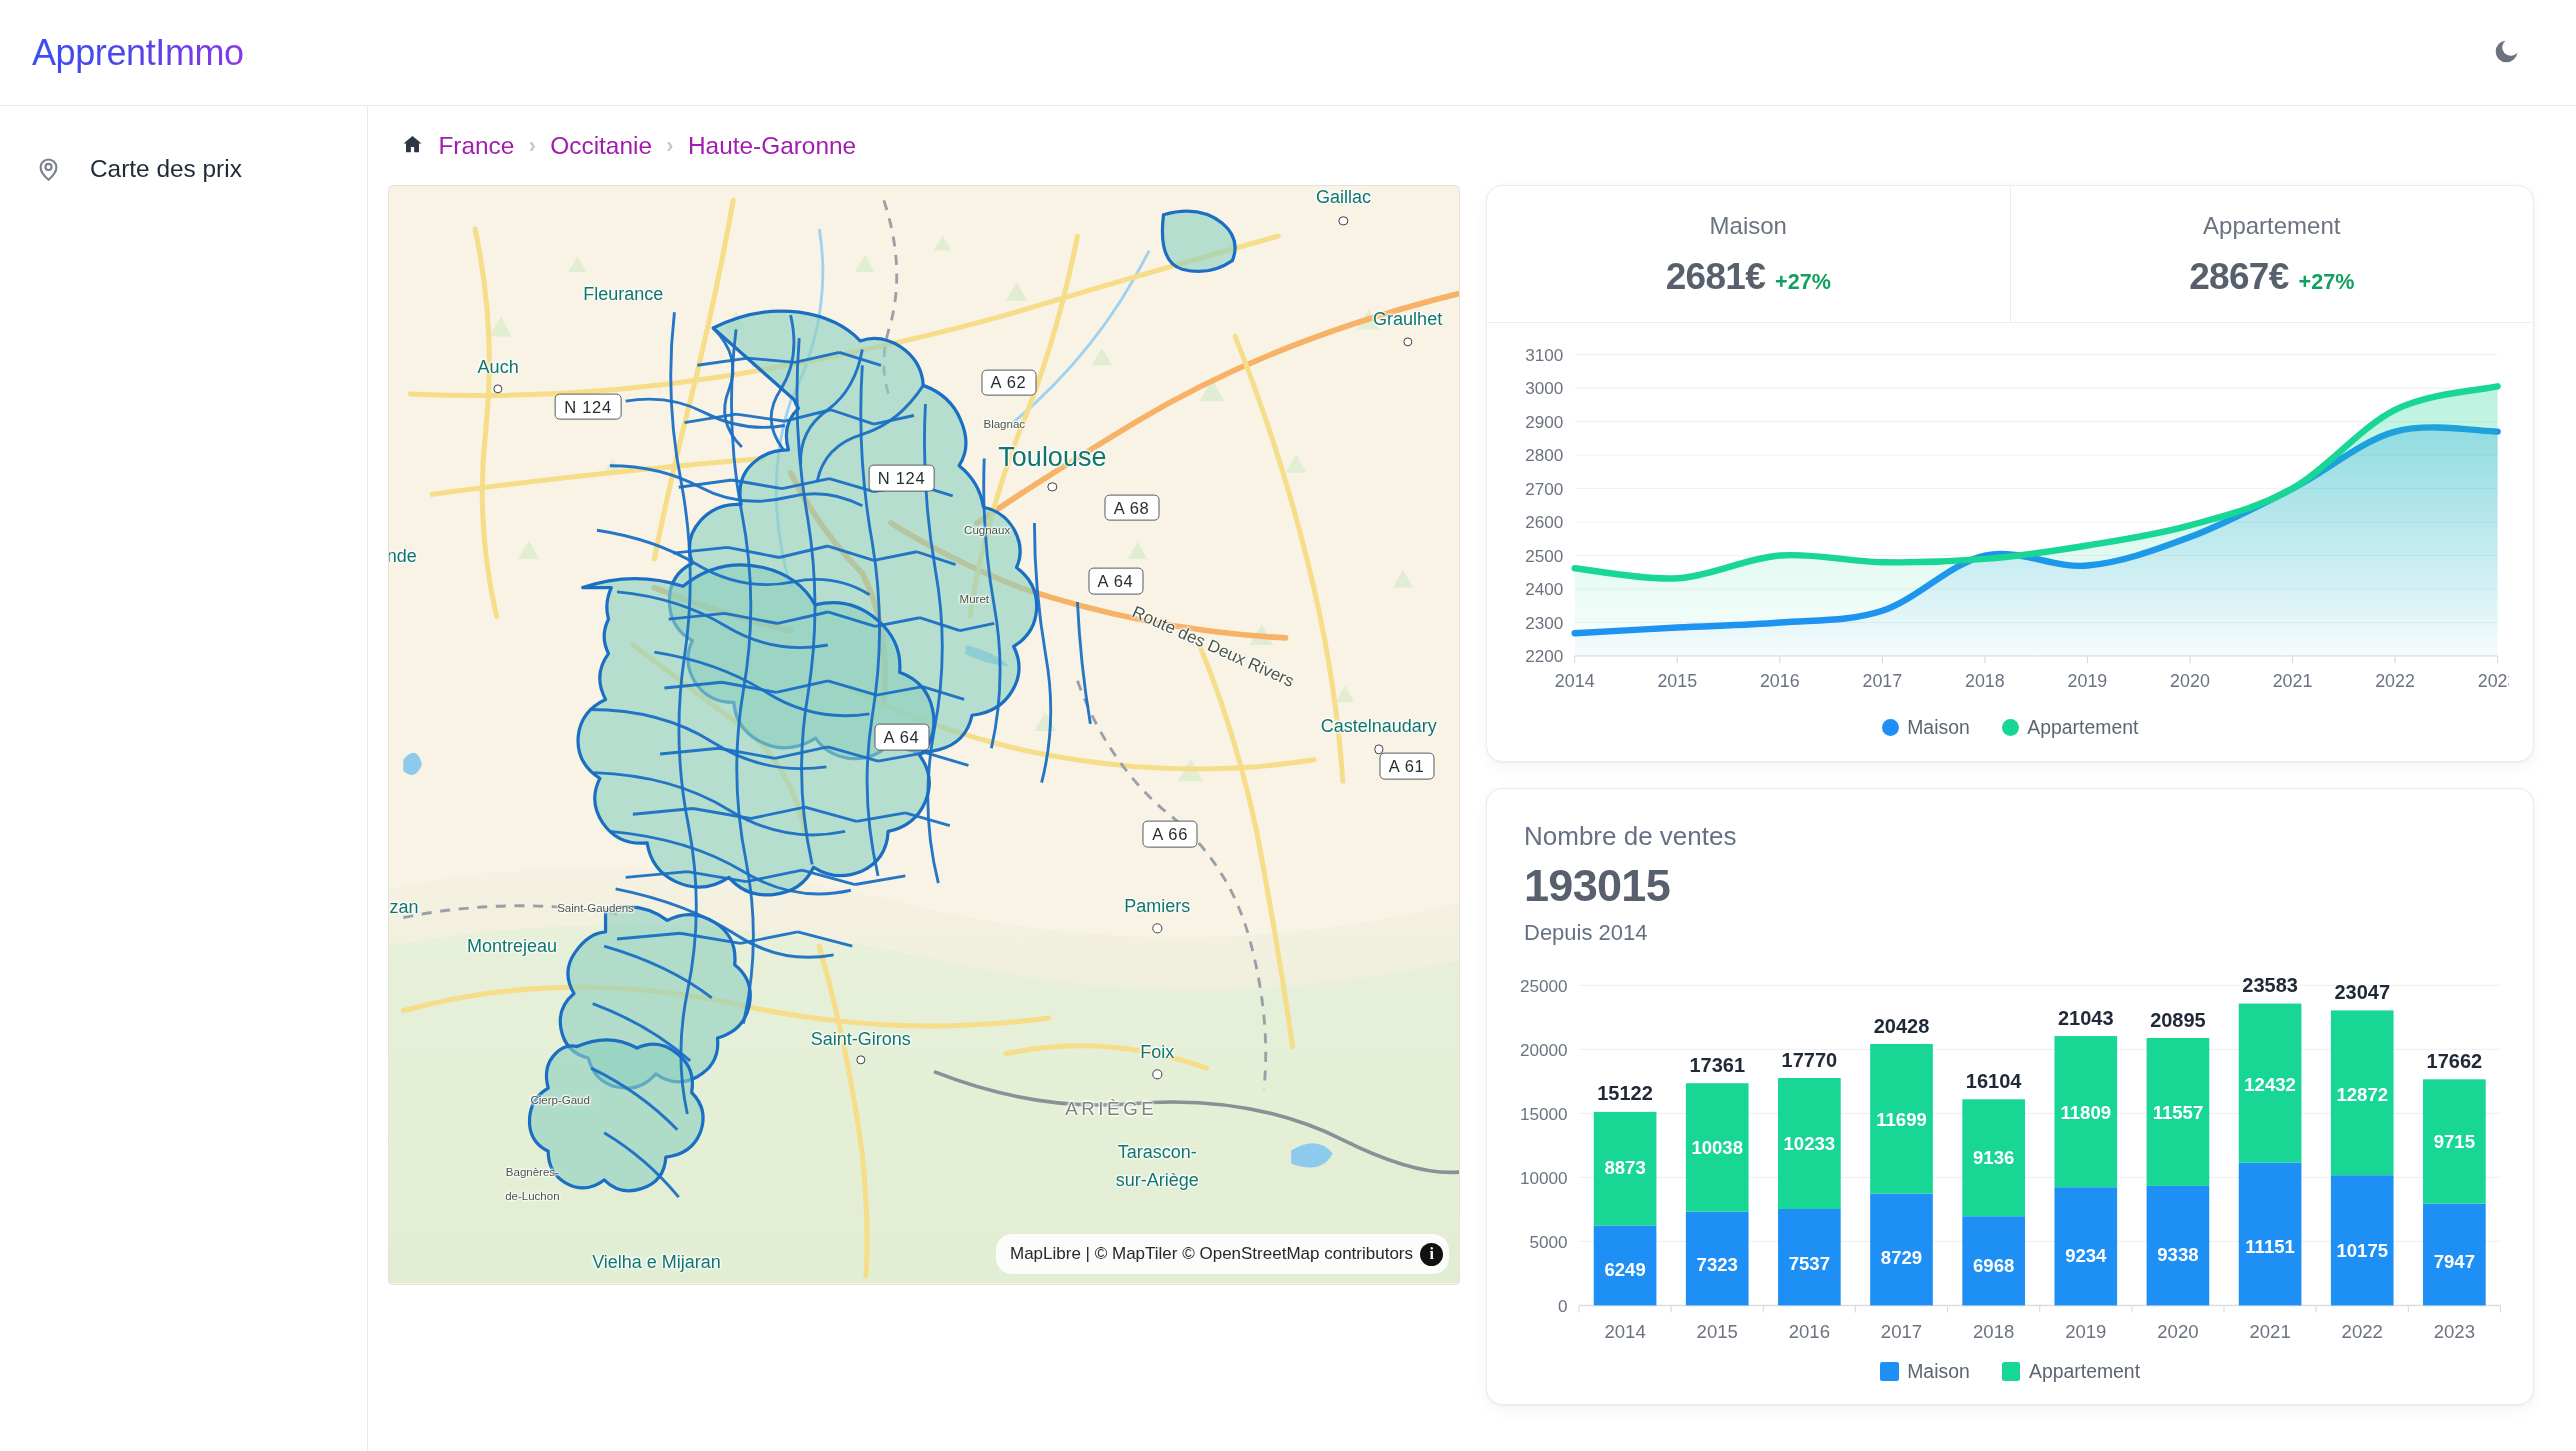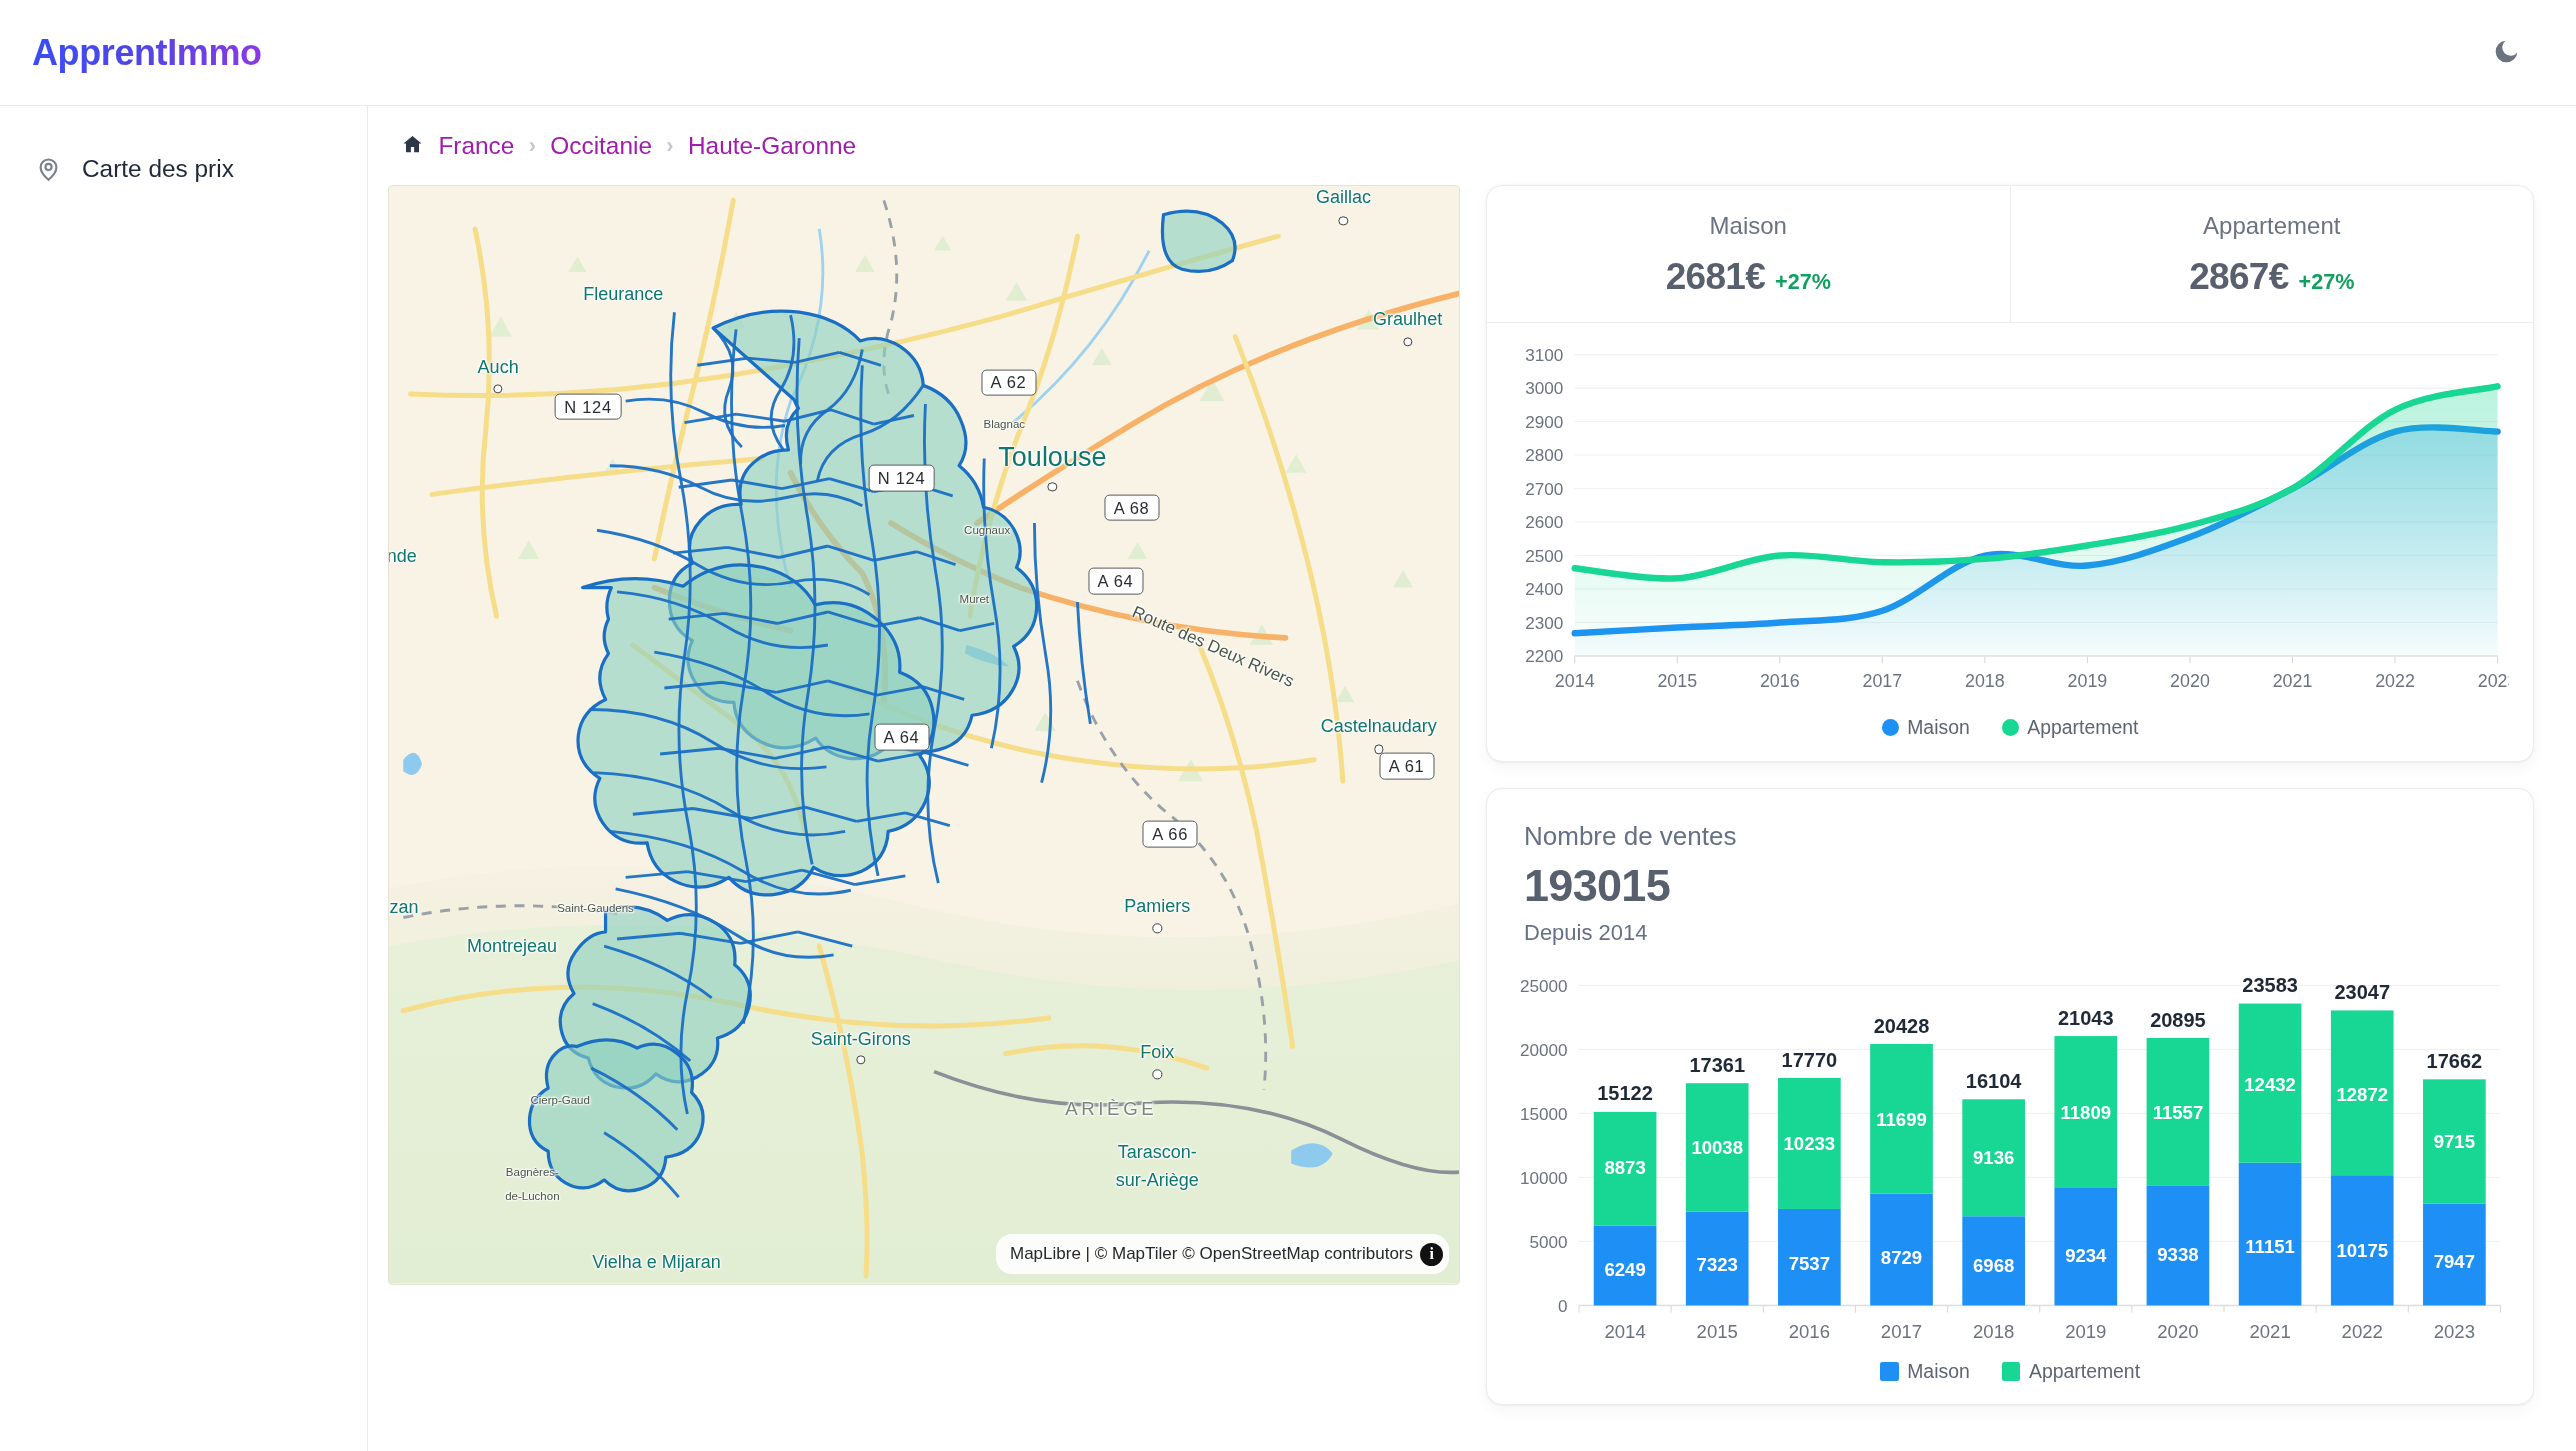--- a/index.html
+++ b/index.html
@@ -16,21 +16,21 @@
   .topbar {
     height: 106px;
     border-bottom: 0.7px solid #e8e9ed;
     display: flex;
     align-items: center;
     padding: 0 37px 0 32px;
     position: relative;
   }
   .brand {
     font-size: 36px;
-    font-weight: 700;
+    font-weight: 400;
     letter-spacing: -0.4px;
     background: linear-gradient(90deg, #3b4cf6 0%, #4f46e5 45%, #8b38e8 100%);
     -webkit-background-clip: text;
     background-clip: text;
     color: transparent;
     white-space: nowrap;
   }
   .searchbox {
     margin-left: 362px;
     width: 552px;
@@ -73,21 +73,21 @@
   .sidebar {
     width: 368px;
     flex: none;
     border-right: 0.7px solid #e8e9ed;
     padding-top: 37px;
     background: #ffffff;
   }
   .side-item {
     display: flex;
     align-items: center;
-    gap: 20px;
+    gap: 28px;
     padding: 11.5px 35px;
     cursor: pointer;
   }
   .side-item-label {
     font-size: 24.4px;
     color: #1f2937;
   }
 
   .content {
     flex: 1;

